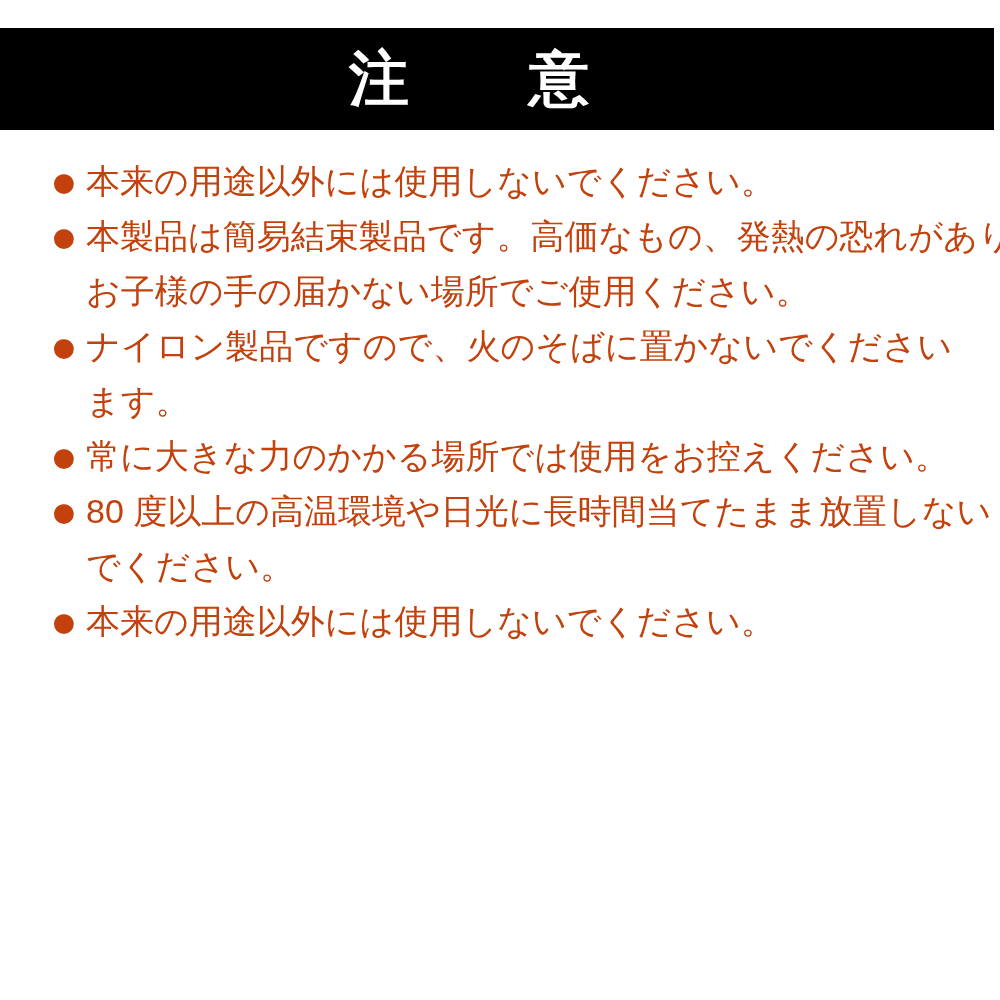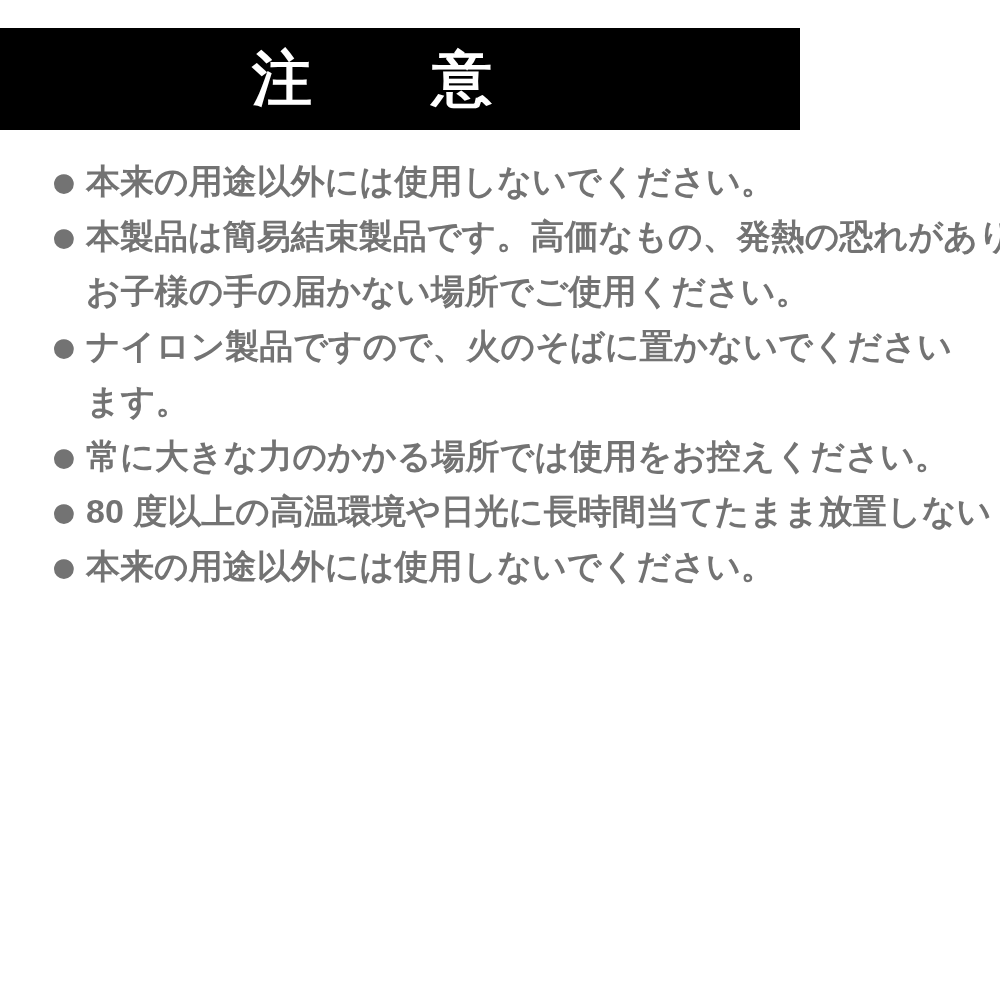--- a/index.html
+++ b/index.html
@@ -11,43 +11,43 @@
     overflow: hidden;
   }
   .page {
     width: 1000px;
     height: 1000px;
     background: #ffffff;
     color: #000000;
   }
   .caution-bar {
     margin-top: 28px;
-    width: 800px;
+    width: 994px;
     height: 102px;
     background: #000000;
     display: flex;
     align-items: center;
     justify-content: center;
   }
   .caution-title {
     color: #ffffff;
     font-size: 60px;
     font-weight: bold;
     line-height: 1;
     transform: translateX(-28px);
     white-space: pre;
   }
   .notice-list {
     padding: 24px 20px 0 50px;
   }
   .notice {
     font-size: 34px;
-    font-weight: bold;
+    font-weight: normal;
     line-height: 55px;
-    color: #737373;
+    color: #c2410c;
     padding-left: 36px;
     text-indent: -36px;
     white-space: nowrap;
     letter-spacing: 0;
   }
   .bullet {
     display: inline-block;
     width: 36px;
     text-indent: 0;
     font-size: 46px;
@@ -63,16 +63,16 @@
 
 <div class="page">
   <div class="caution-bar">
     <div class="caution-title">注　　意</div>
   </div>
   <div class="notice-list">
       <p class="notice"><span class="bullet">●</span><span class="notice-line">本来の用途以外には使用しないでください。</span></p>
       <p class="notice"><span class="bullet">●</span><span class="notice-line">本製品は簡易結束製品です。高価なもの、発熱の恐れがあり</span><br><span class="notice-line">お子様の手の届かない場所でご使用ください。</span></p>
       <p class="notice"><span class="bullet">●</span><span class="notice-line">ナイロン製品ですので、火のそばに置かないでください</span><br><span class="notice-line">ます。</span></p>
       <p class="notice"><span class="bullet">●</span><span class="notice-line">常に大きな力のかかる場所では使用をお控えください。</span></p>
-      <p class="notice"><span class="bullet">●</span><span class="notice-line">80 度以上の高温環境や日光に長時間当てたまま放置しない</span><br></p>
+      <p class="notice"><span class="bullet">●</span><span class="notice-line">80 度以上の高温環境や日光に長時間当てたまま放置しない</span><br><span class="notice-line">でください。</span></p>
       <p class="notice"><span class="bullet">●</span><span class="notice-line">本来の用途以外には使用しないでください。</span></p>
     </div>
 </div>
 
 </body></html>

